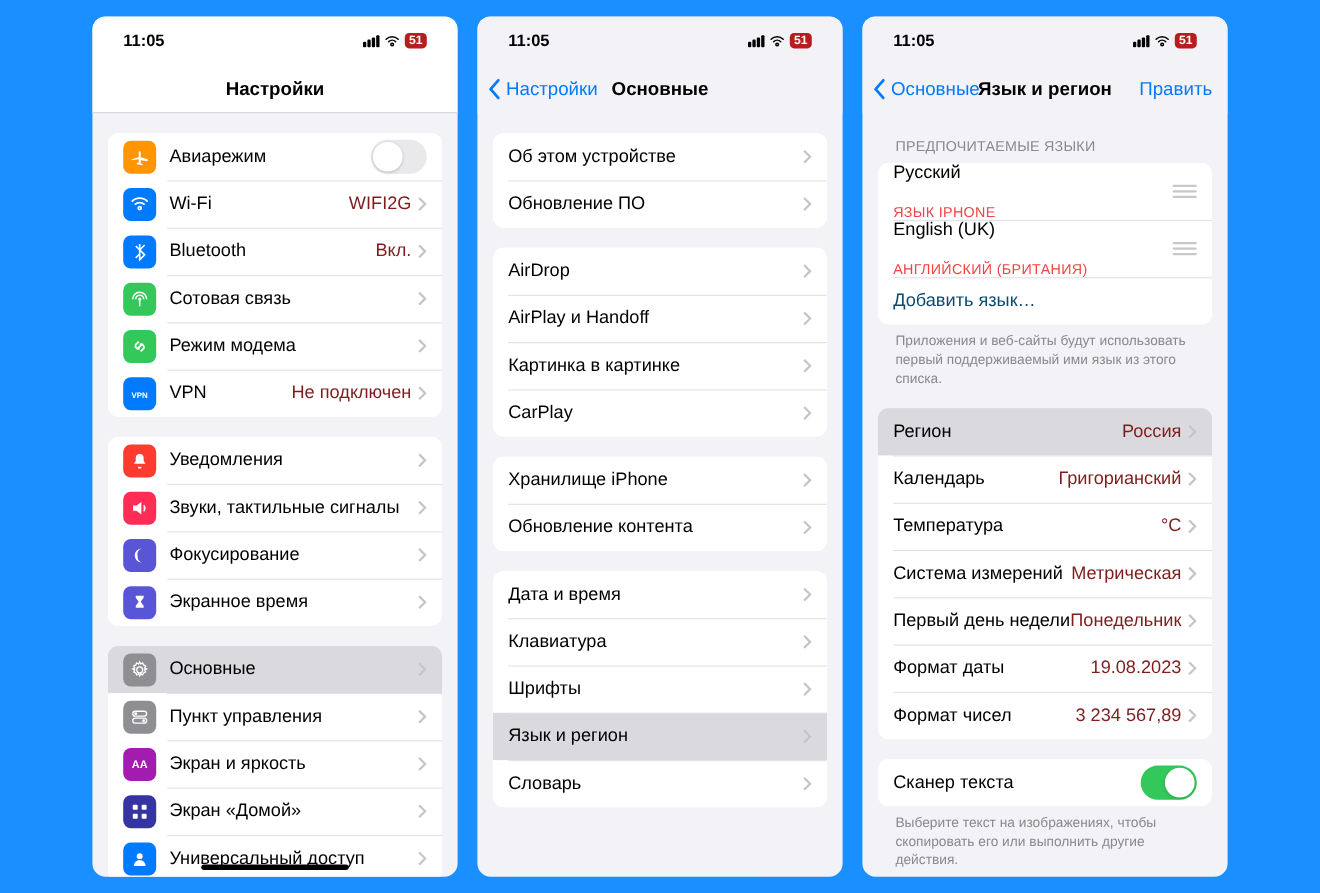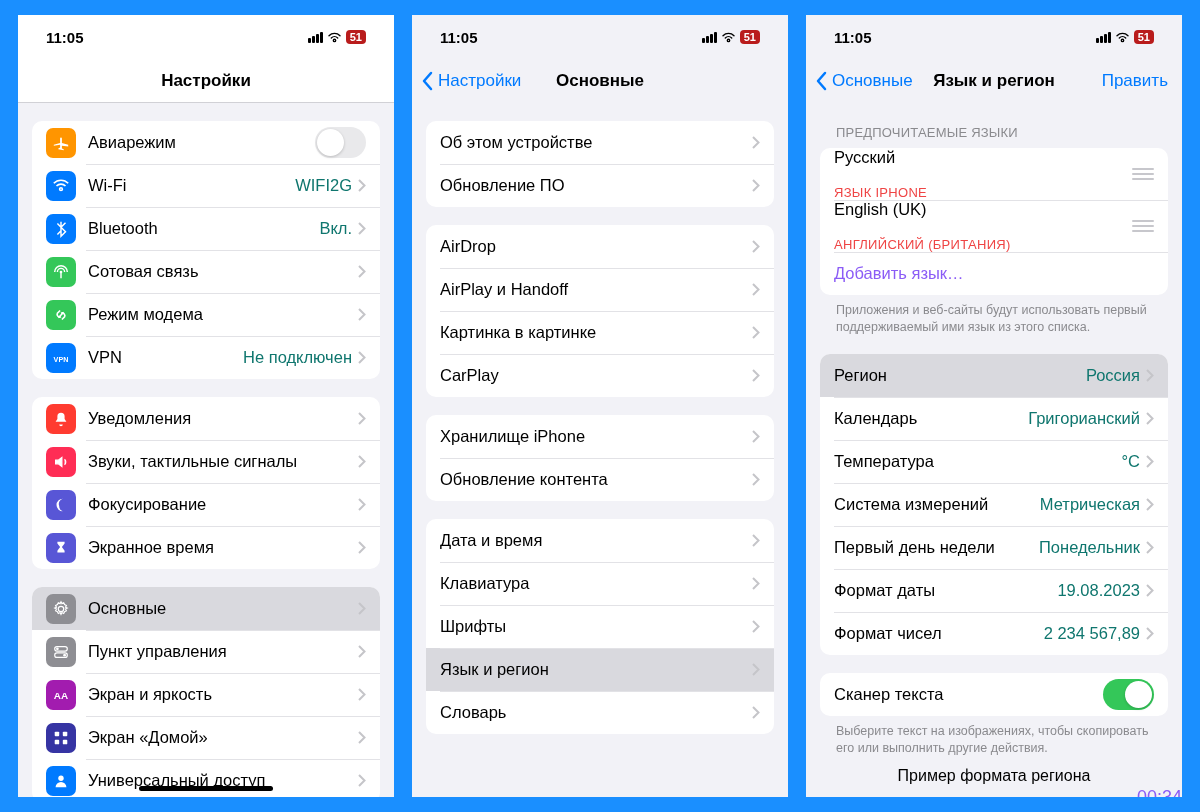--- a/index.html
+++ b/index.html
@@ -1,17 +1,17 @@
 <!DOCTYPE html>
 <html><head>
 <meta charset="utf-8">
 <style>
 *{margin:0;padding:0;box-sizing:border-box;-webkit-font-smoothing:antialiased;}
 body{background:#1a8fff;font-family:-apple-system,"Helvetica Neue",Arial,sans-serif;display:flex;justify-content:center;gap:18px;padding:15px 10px;}
-.phone{width:376px;height:782px;background:#f2f2f7;border-radius:0;overflow:hidden;display:flex;flex-direction:column;position:relative;}
+.phone{width:332px;height:782px;background:#f2f2f7;border-radius:12px;overflow:hidden;display:flex;flex-direction:column;position:relative;}
 .statusbar{height:44px;background:#f2f2f7;display:flex;align-items:center;justify-content:space-between;padding:0 28px;font-size:15px;font-weight:600;}
 .statusbar.white{background:#fff;}
 .sb-right{display:flex;align-items:center;gap:4px;}
 .sig{display:inline-flex;align-items:flex-end;gap:1px;}
 .sig i{width:3px;background:#000;border-radius:1px;}
 .sig i:nth-child(1){height:5px;}.sig i:nth-child(2){height:7px;}.sig i:nth-child(3){height:9px;}.sig i:nth-child(4){height:11px;}
 .batt{background:#b91c1c;color:#fff;font-size:11px;font-weight:700;padding:1px 4px;border-radius:4px;}
 .wifi{width:15px;height:11px;}
 .header{height:44px;display:flex;align-items:center;justify-content:center;position:relative;padding:0 10px;background:#f2f2f7;}
 .header.white{background:#fff;border-bottom:.5px solid #d1d1d6;}
@@ -26,30 +26,30 @@
 .gfoot{font-size:12.5px;color:#8a8a8e;margin:7px 30px 0;line-height:1.35;}
 .row{display:flex;align-items:center;min-height:43px;padding:0 14px;position:relative;}
 .row+.row::before{content:"";position:absolute;top:0;left:14px;right:0;height:.5px;background:#e2e2e6;}
 .row.withicon+.row.withicon::before{left:54px;}
 .row.sel{background:#d9d9de;}
 .icon{width:30px;height:30px;border-radius:7px;display:flex;align-items:center;justify-content:center;margin-right:12px;flex-shrink:0;}
 .icon svg{width:18px;height:18px;fill:#fff;}
 .label{flex:1;font-size:16.5px;color:#000;}
 .sublabel{font-size:13px;text-transform:uppercase;letter-spacing:.3px;color:#ef4444;margin-top:18px;}
 .col{display:flex;flex-direction:column;flex:1;}
-.value{font-size:16.5px;color:#0f766e;margin-right:6px;}
+.value{font-size:16.5px;color:#7f1d1d;margin-right:6px;}
 .chev{width:8px;height:13px;flex-shrink:0;}
 .chev path{stroke:#c5c5c9;stroke-width:2;fill:none;}
 .toggle{width:51px;height:31px;border-radius:16px;background:#e9e9eb;position:relative;}
 .toggle.on{background:#34c759;}
 .toggle::after{content:"";position:absolute;width:27px;height:27px;background:#fff;border-radius:50%;top:2px;left:2px;box-shadow:0 1px 3px rgba(0,0,0,.2);}
 .toggle.on::after{left:22px;}
 .drag{display:flex;flex-direction:column;gap:3px;width:22px;}
 .drag i{height:2px;background:#c7c7cc;border-radius:1px;}
-.link{color:#8b5cf6;font-size:16.5px;}
+.link{color:#0c4a6e;font-size:16.5px;}
 .homebar{position:absolute;bottom:6px;left:50%;transform:translateX(-50%);width:134px;height:5px;background:#000;border-radius:3px;}
 .centered{text-align:center;font-size:16px;padding:10px 0 2px;}
 .subcentered{text-align:right;font-size:18px;color:#8b5cf6;}
 </style>
 </head>
 <body>
 
 <div class="phone">
   <div class="statusbar white">
     <span>11:05</span>
@@ -463,21 +463,21 @@
         </div>
         <div class="row">
           <span class="label">Формат даты</span>
           <span class="value">19.08.2023</span>
           <svg class="chev" viewBox="0 0 8 13">
             <path d="M1 1l5.5 5.5L1 12"></path>
           </svg>
         </div>
         <div class="row">
           <span class="label">Формат чисел</span>
-          <span class="value">2 234 567,89</span>
+          <span class="value">3 234 567,89</span>
           <svg class="chev" viewBox="0 0 8 13">
             <path d="M1 1l5.5 5.5L1 12"></path>
           </svg>
         </div>
       </div>
     <div class="group">
       <div class="row">
         <span class="label">Сканер текста</span>
         <span class="toggle on"></span>
       </div>

